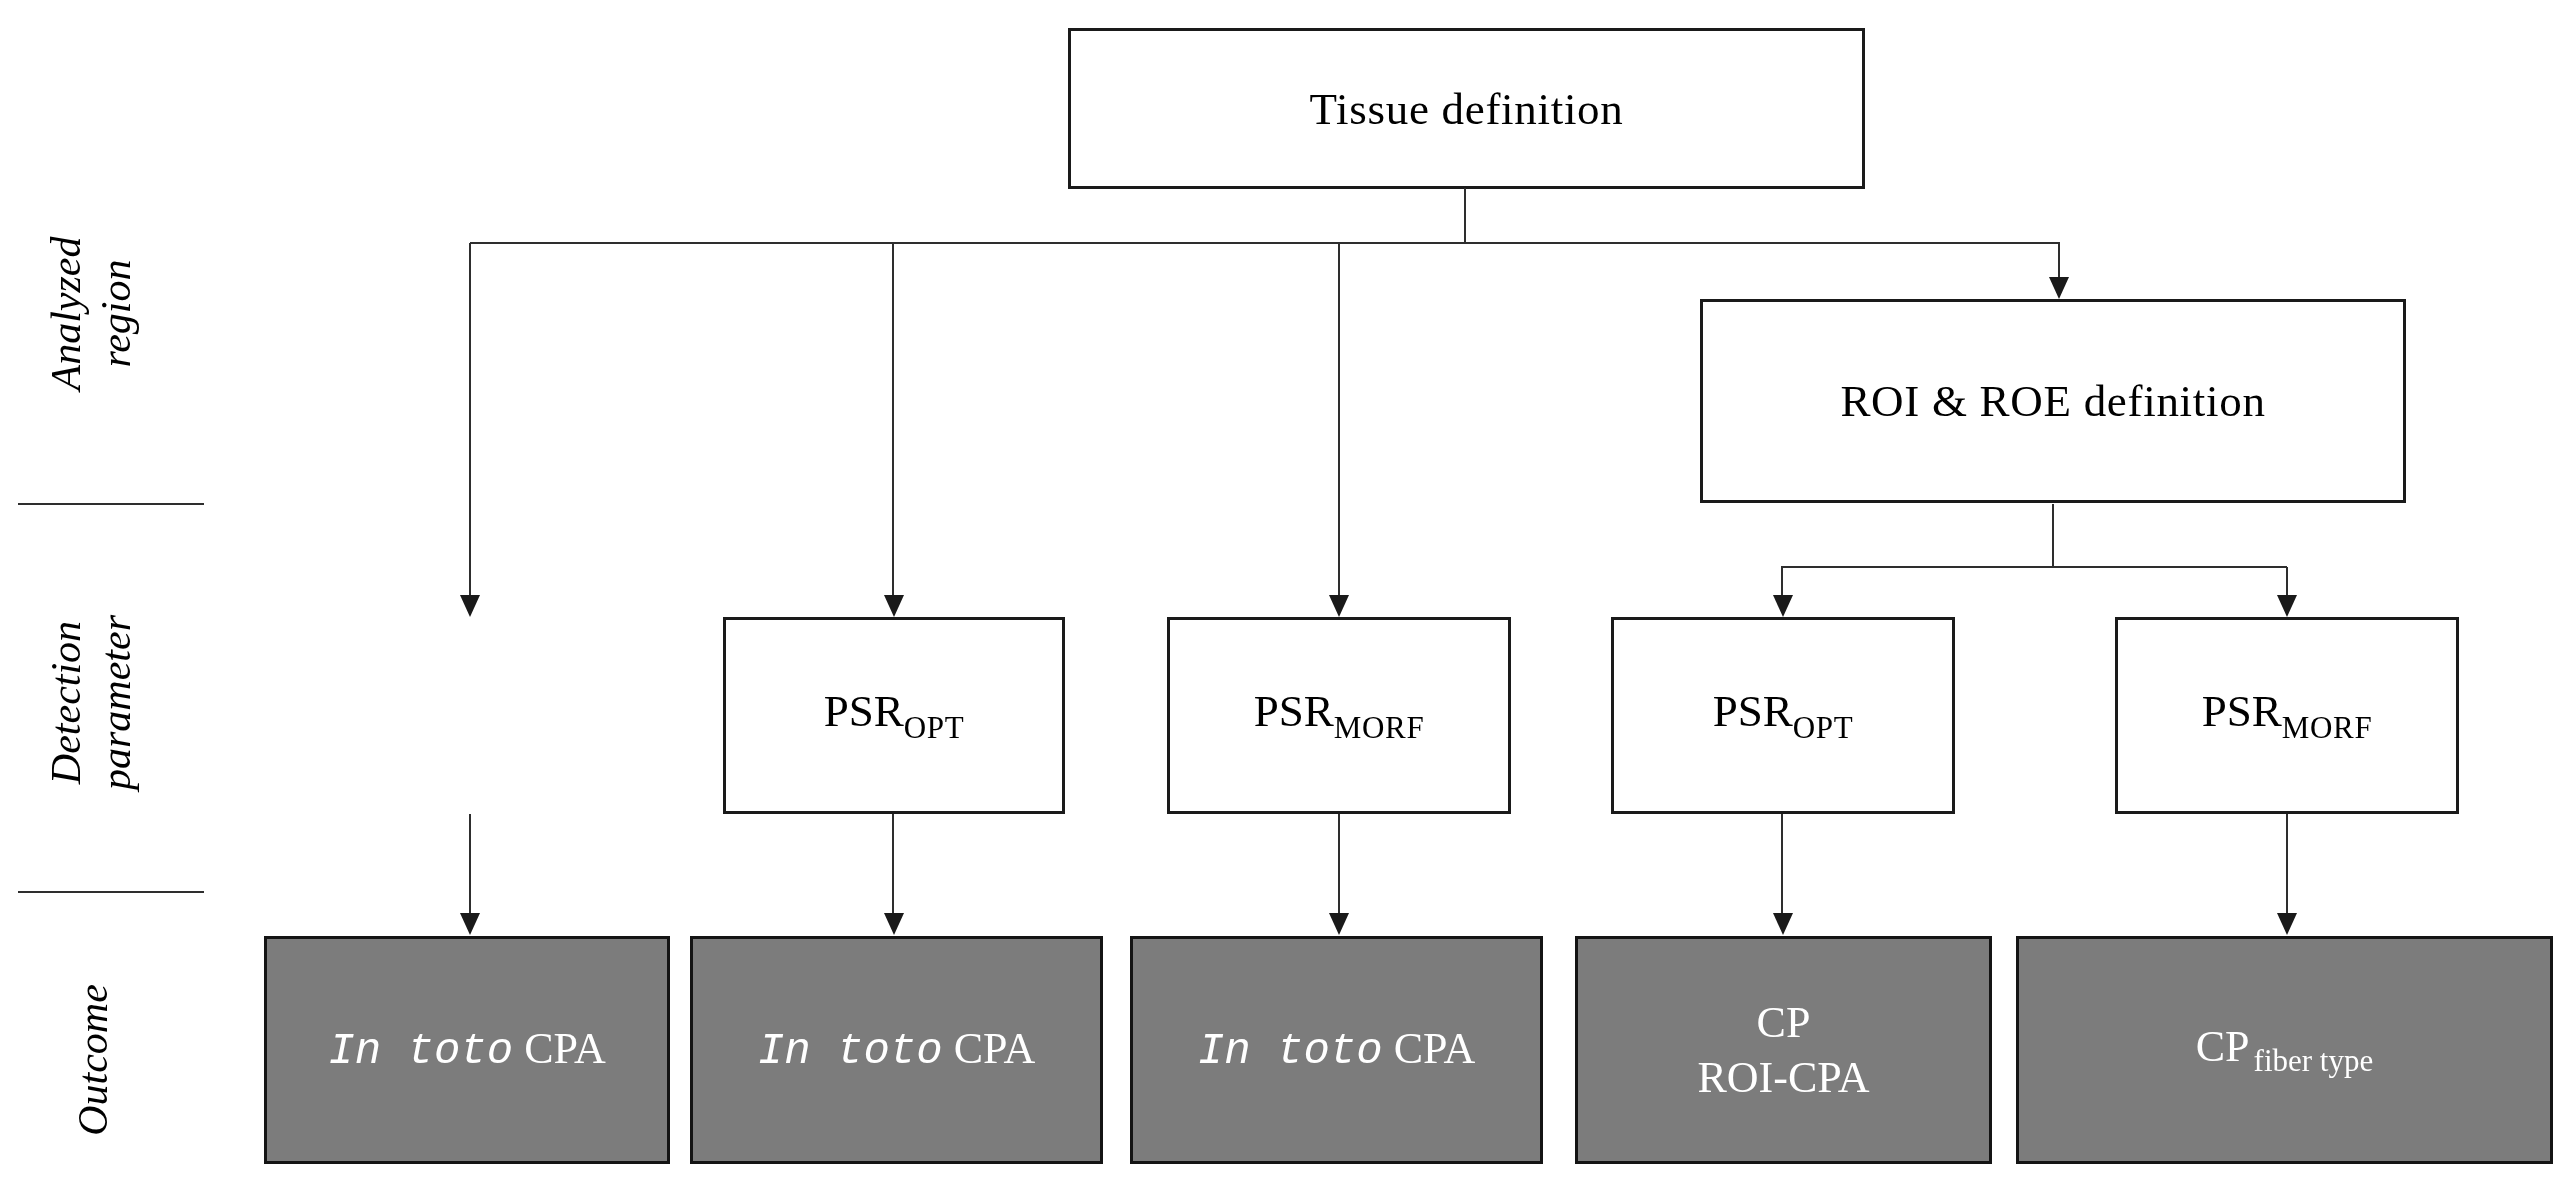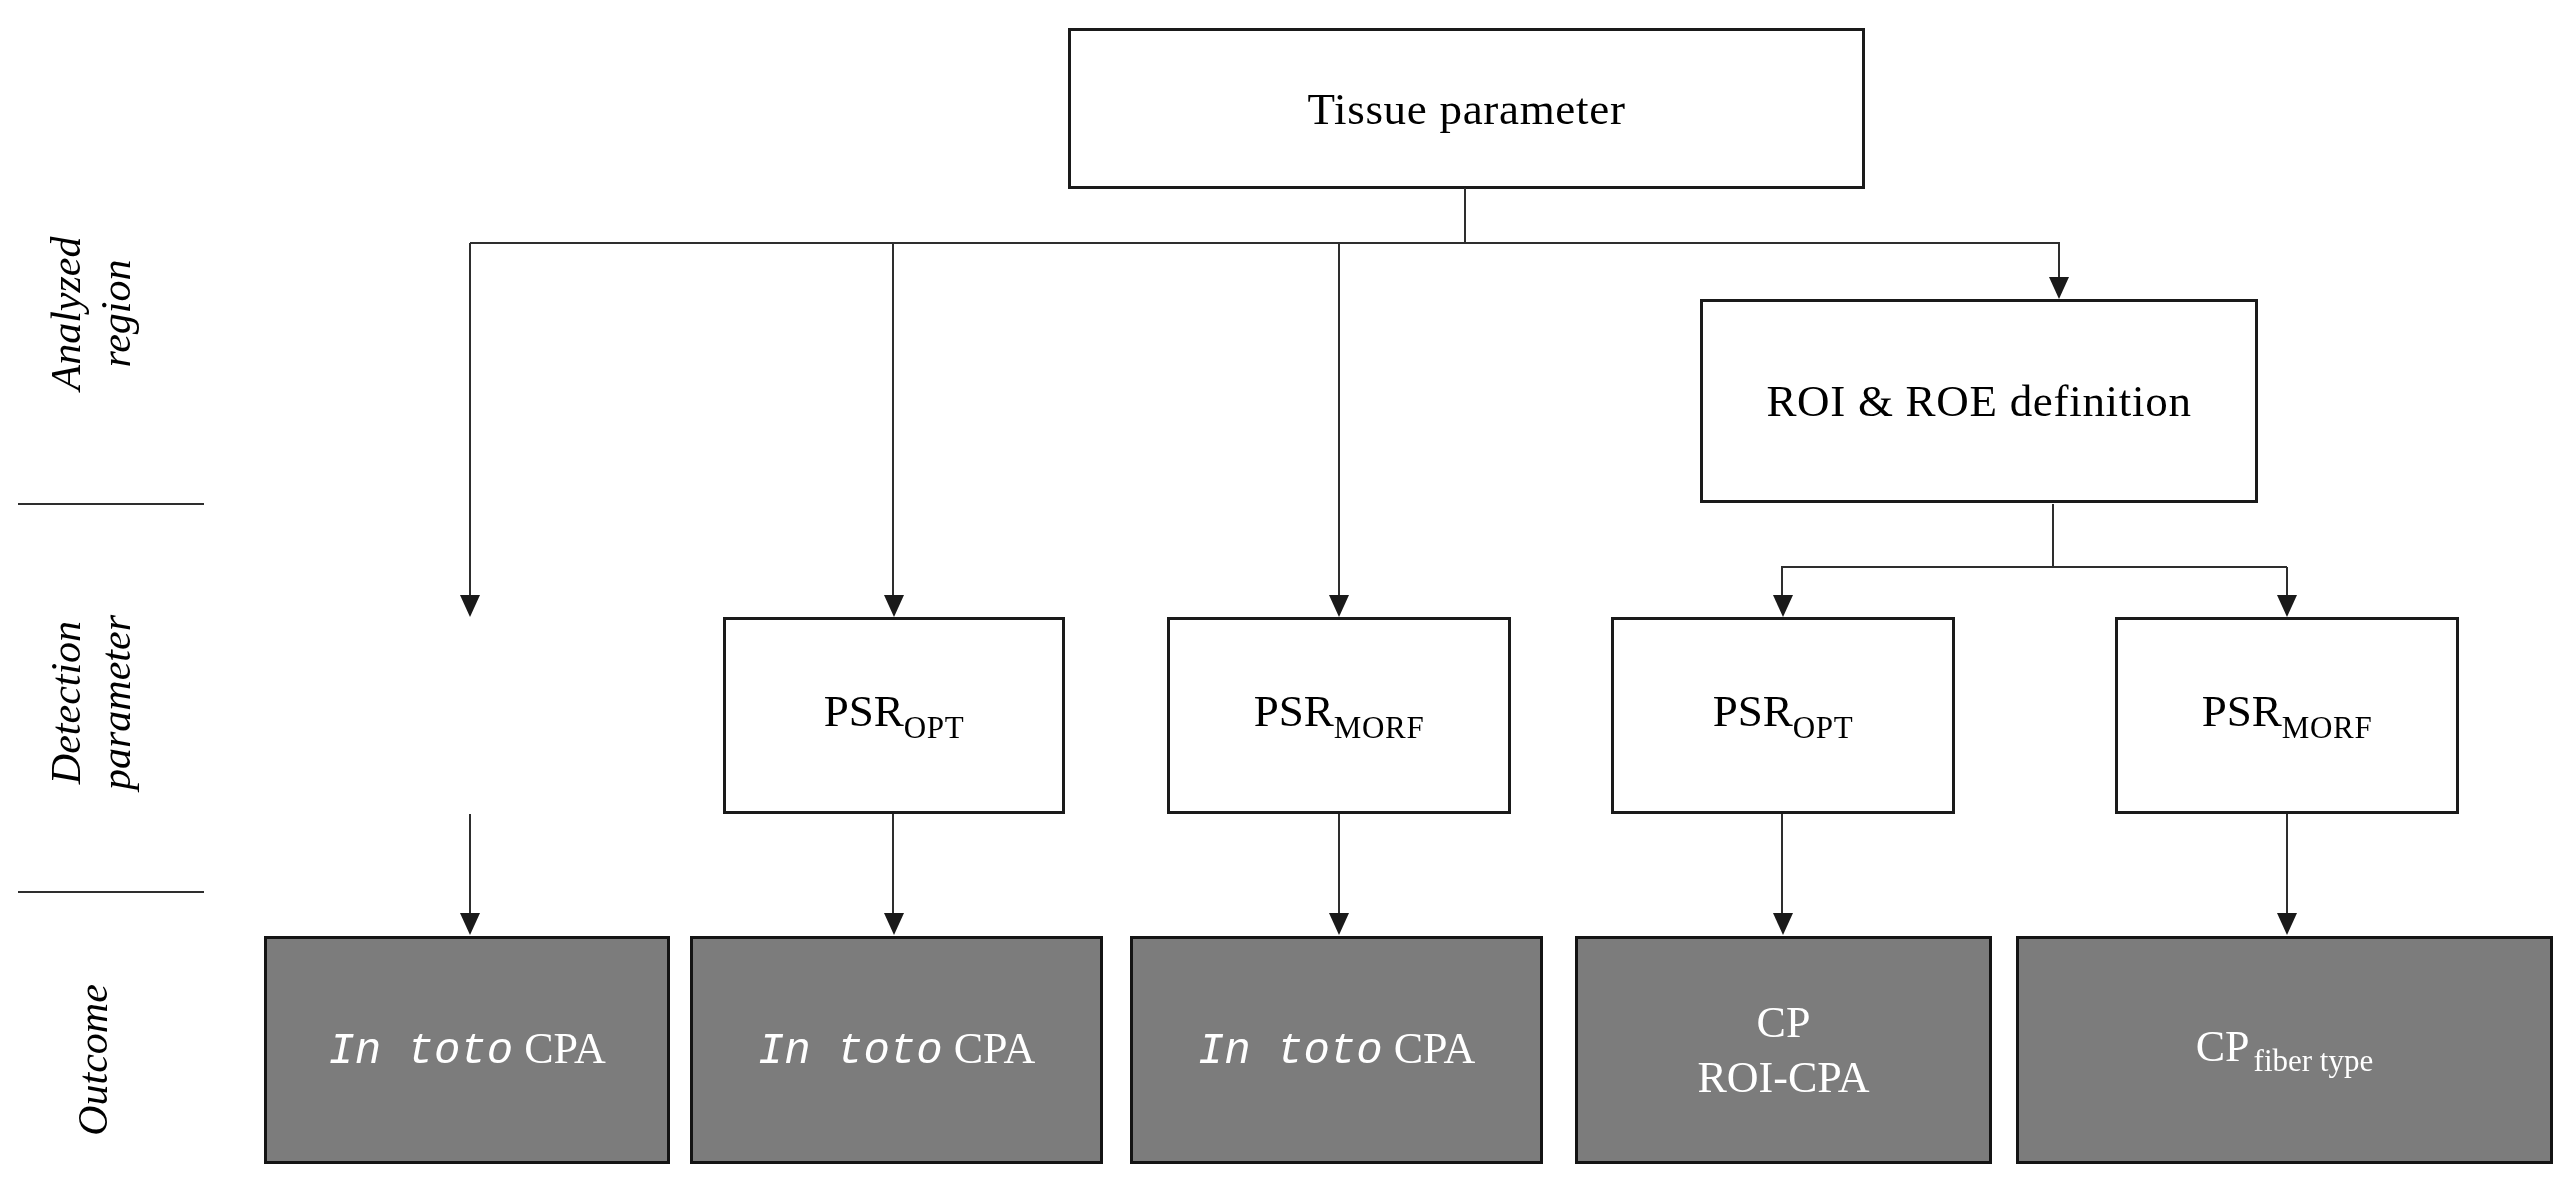--- a/index.html
+++ b/index.html
@@ -71,39 +71,39 @@
     <span>Detection</span>
     <span>parameter</span>
   </div>
   <div class="divider" style="left:18px;top:891px;width:186px;"></div>
 
   <div class="rowlab" style="left:-23.4px;top:1027px;width:234px;height:66px;">
     <span>Outcome</span>
   </div>
 
   <div class="wbox big-label" style="left:1068px;top:28px;width:797px;height:161px;">
-    <span>Tissue parameter</span>
+    <span>Tissue definition</span>
   </div>
 
   <div class="vline" style="left:1464px;top:188px;height:55px;"></div>
   <div class="hline" style="left:470px;top:242px;width:1590px;"></div>
 
   <div class="vline" style="left:469px;top:243px;height:352px;"></div>
   <div class="arrowhead" style="left:460px;top:595px;"></div>
 
   <div class="vline" style="left:892px;top:243px;height:352px;"></div>
   <div class="arrowhead" style="left:884px;top:595px;"></div>
 
   <div class="vline" style="left:1338px;top:243px;height:352px;"></div>
   <div class="arrowhead" style="left:1329px;top:595px;"></div>
 
   <div class="vline" style="left:2058px;top:243px;height:34px;"></div>
   <div class="arrowhead" style="left:2049px;top:277px;"></div>
 
-  <div class="wbox big-label" style="left:1700px;top:299px;width:558px;height:204px;">
+  <div class="wbox big-label" style="left:1700px;top:299px;width:706px;height:204px;">
     <span>ROI &amp; ROE definition</span>
   </div>
 
   <div class="vline" style="left:2052px;top:504px;height:64px;"></div>
   <div class="hline" style="left:1781px;top:566px;width:506px;"></div>
 
   <div class="vline" style="left:1781px;top:567px;height:28px;"></div>
   <div class="arrowhead" style="left:1773px;top:595px;"></div>
 
   <div class="vline" style="left:2286px;top:567px;height:28px;"></div>

